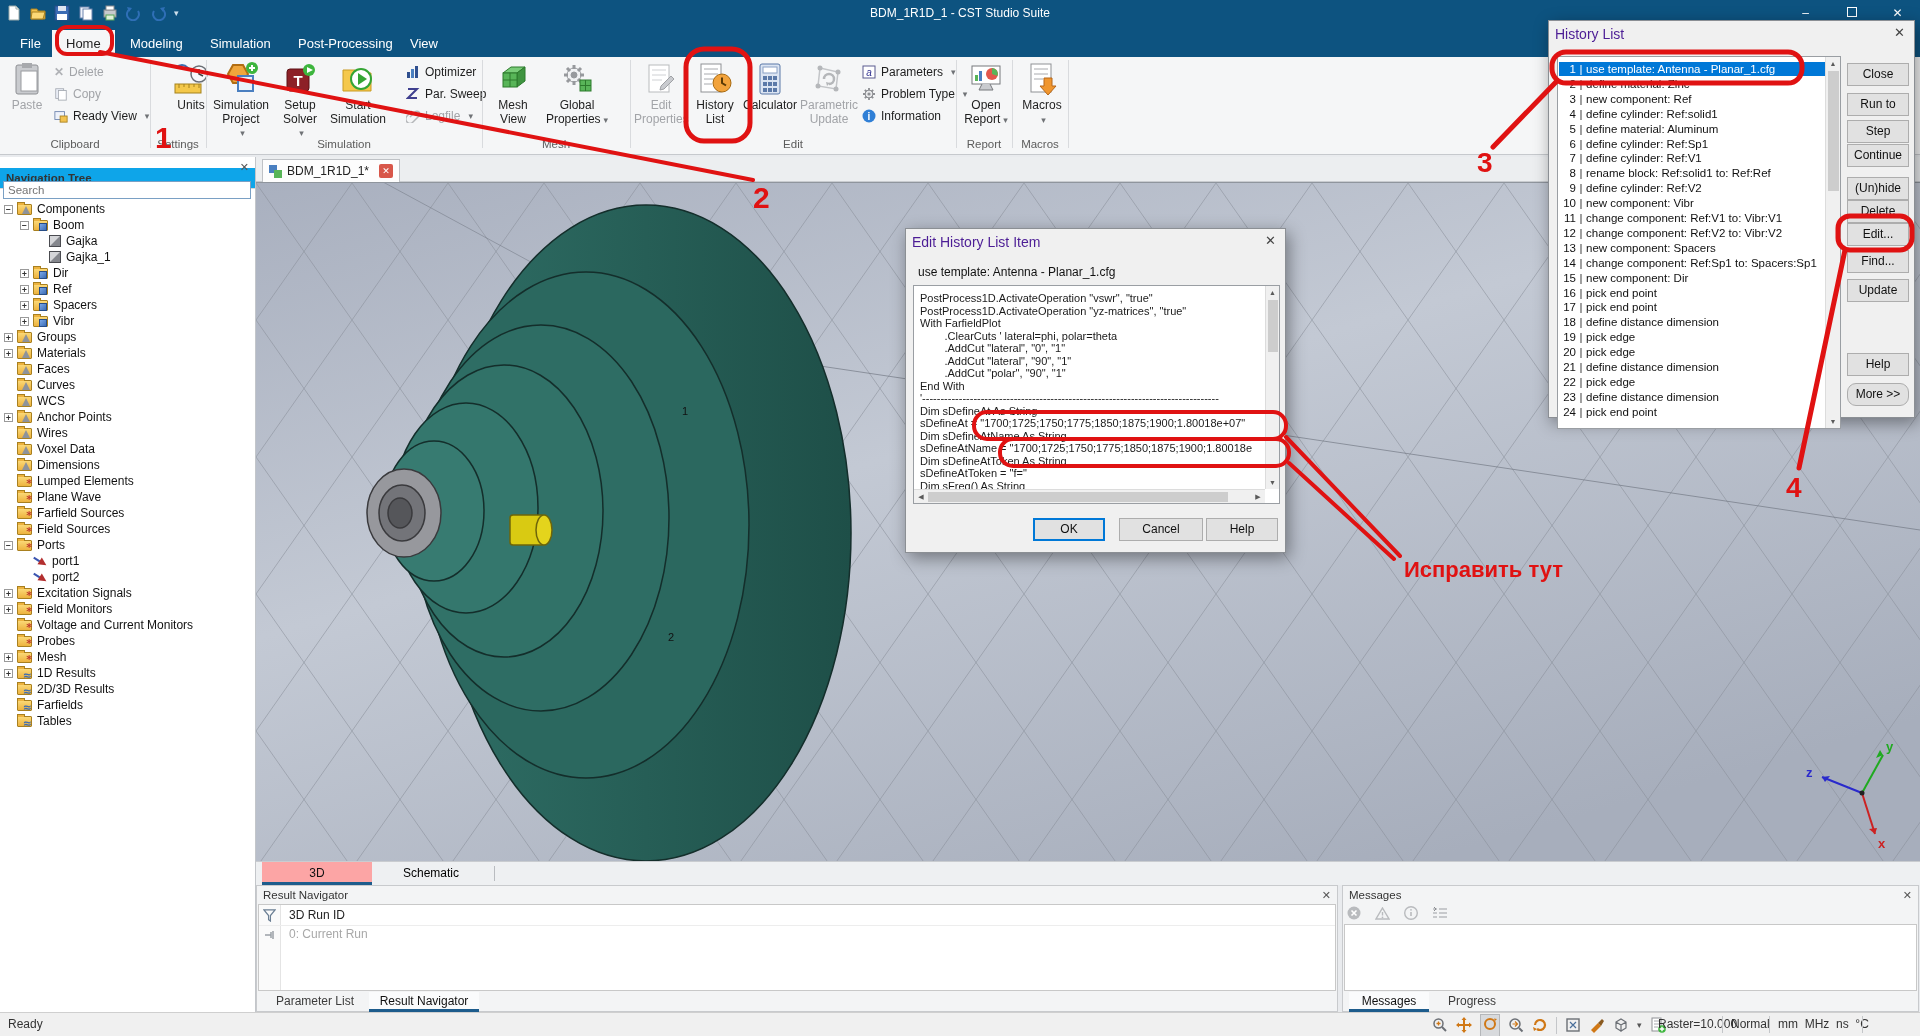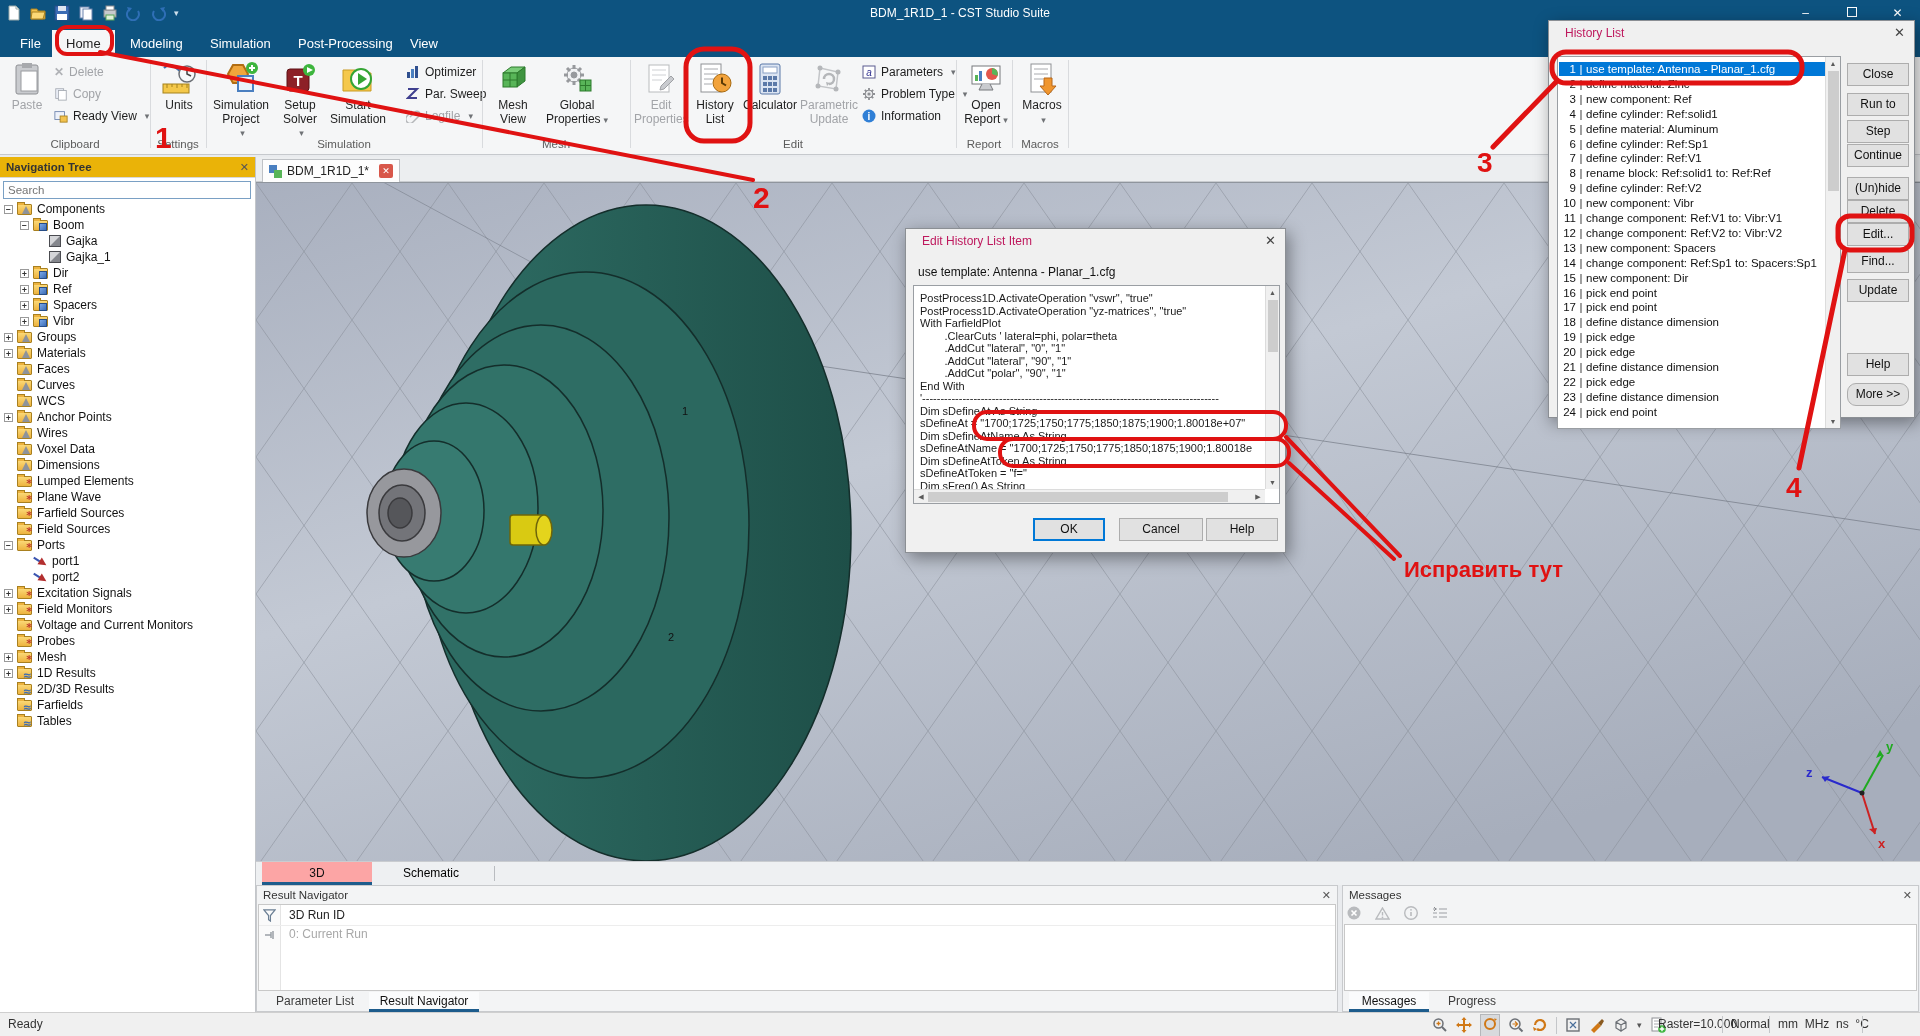--- a/index.html
+++ b/index.html
@@ -22,21 +22,21 @@
   .bigbtn .bi{height:40px;display:flex;align-items:center;justify-content:center;}
   .smallbtn{position:absolute;display:flex;gap:5px;align-items:center;font-size:12px;color:#1e1e1e;height:20px;white-space:nowrap;}
   .dis{color:#a2a4a8 !important;}
   .caret::after{content:"▾";font-size:9px;color:#6f7276;margin-left:3px;}
   
   #docstrip{position:absolute;left:256px;top:157px;width:1664px;height:25px;background:#eceef0;border-bottom:1px solid #c9ccd0;}
   #doctab{position:absolute;left:6px;top:2px;width:138px;height:23px;background:#fdfdfd;border:1px solid #bfc2c6;border-bottom:none;display:flex;align-items:center;gap:5px;padding:0 6px;font-size:12px;color:#222;}
   #doctab .x{width:14px;height:14px;background:#d8574a;color:#fff;font-size:9px;line-height:14px;text-align:center;border-radius:2px;margin-left:auto;}
   
   #navpanel{position:absolute;left:0;top:157px;width:256px;height:855px;background:#fff;border-right:1px solid #c3c6ca;}
-  #navhead{position:absolute;left:0;top:0;width:100%;height:21px;background:#eab308;border-bottom:1px solid #d8d8d8;font-size:11.5px;font-weight:bold;color:#333;line-height:21px;padding-left:6px;}
+  #navhead{position:absolute;left:0;top:11px;width:100%;height:21px;background:#0ea5e9;border-bottom:1px solid #d8d8d8;font-size:11.5px;font-weight:bold;color:#333;line-height:21px;padding-left:6px;}
   #navx{position:absolute;right:6px;top:0;color:#555;font-size:11px;line-height:21px;}
   #navsearch{position:absolute;left:3px;top:24px;width:248px;height:18px;border:1px solid #7aa0c4;font-size:11.5px;color:#333;padding:0 4px;}
   .trow{position:absolute;height:16px;display:flex;align-items:center;font-size:12px;color:#111;white-space:nowrap;}
   .exp{width:9px;height:9px;border:1px solid #9a9a9a;background:#fff;font:700 8px/8px "DejaVu Sans Mono",monospace;text-align:center;color:#333;margin-right:4px;flex:none;}
   .spx{width:13px;flex:none;}
   .fold{width:15px;height:11px;background:linear-gradient(#fbd876,#edb33f);border:1px solid #a9801f;border-radius:1px;position:relative;margin-right:5px;flex:none;}
   .fold::before{content:"";position:absolute;top:-3px;left:-1px;width:6px;height:2px;background:#edb33f;border:1px solid #a9801f;border-bottom:none;}
   .ov{position:absolute;}
   .ov.cone{right:1px;bottom:0;width:0;height:0;border-left:4px solid transparent;border-right:4px solid transparent;border-bottom:8px solid #8e939a;}
   .ov.comp{right:0;bottom:-1px;width:8px;height:8px;background:linear-gradient(135deg,#79a7e8,#3c6cb4);border:1px solid #274d86;}
@@ -58,21 +58,21 @@
   .px{position:absolute;right:6px;top:0;line-height:18px;color:#555;font-size:11px;}
   .pwhite{position:absolute;background:#fff;border:1px solid #c8c8c8;}
   .btab{position:absolute;font-size:12px;color:#3c3c3c;height:20px;line-height:19px;text-align:center;}
   .btab.active{color:#111;border-bottom:3px solid #1d5c8c;background:#fafbfc;}
   
   #statusbar{position:absolute;left:0;top:1012px;width:1920px;height:24px;background:#f0f0f0;border-top:1px solid #cfcfcf;font-size:12px;color:#333;}
   .ssep{position:absolute;top:3px;height:17px;width:1px;background:#c4c6c9;}
   
   #editdlg{position:absolute;left:905px;top:228px;width:381px;height:325px;background:#f0f0f0;border:1px solid #8b8f94;box-shadow:3px 5px 16px rgba(0,0,0,.4);z-index:20;font-size:12px;}
   #histwin{position:absolute;left:1548px;top:20px;width:367px;height:398px;background:#f0f0f0;border:1px solid #8b8f94;box-shadow:3px 5px 16px rgba(0,0,0,.4);z-index:21;}
-  .dlgtitle{position:absolute;left:16px;top:5px;font-size:12px;color:#be185d;}
+  .dlgtitle{position:absolute;left:6px;top:5px;font-size:14px;color:#4c1d95;}
   .dlgx{position:absolute;right:9px;top:4px;font-size:13px;color:#444;}
   #codebox{position:absolute;left:7px;top:56px;width:367px;height:219px;background:#fff;border:1px solid #9a9ea3;overflow:hidden;}
   .cline{position:absolute;left:6px;white-space:pre;font-size:11px;color:#1a1a1a;}
   .sb{position:absolute;background:#f0f0f0;}
   .sbth{position:absolute;background:#cdcdcd;}
   .sbarrow{position:absolute;font-size:7px;color:#5a5a5a;text-align:center;width:100%;}
   .wbtn{position:absolute;height:23px;background:#e1e1e1;border:1px solid #adadad;font-size:12px;color:#111;text-align:center;line-height:21px;}
   .wbtn.def{border:2px solid #0078d7;line-height:19px;}
   #histlist{position:absolute;left:8px;top:35px;width:284px;height:373px;background:#fff;border:1px solid #9a9ea3;overflow:hidden;}
   .hrow{position:absolute;left:1px;height:14px;display:flex;font-size:11.5px;color:#111;white-space:nowrap;align-items:center;}
@@ -164,21 +164,21 @@
     <div class="smallbtn caret" style="left:54px;top:49px;">
         <svg width="14" height="14" viewBox="0 0 16 16">
           <rect x="1" y="3" width="11" height="9" fill="#eef2fa" stroke="#6d84ad"></rect>
           <rect x="7" y="8" width="8" height="7" fill="#f2c24f" stroke="#a9801f"></rect>
         </svg>
         <span>Ready View</span>
       </div>
     <div class="glabel" style="left:0;width:150px;">Clipboard</div>
     <div class="gsep" style="left:150px;"></div>
 
-    <div class="bigbtn" style="left:156px;width:46px;">
+    <div class="bigbtn" style="left:168px;width:46px;">
       <div class="bi">
           <svg width="36" height="34" viewBox="0 0 36 34">
             <path d="M3,6 q6,-6 12,0 t12,0" fill="none" stroke="#3a6fb0" stroke-width="2"></path>
             <circle cx="26" cy="12" r="8" fill="#f7f9fb" stroke="#6b6f75" stroke-width="1.5"></circle>
             <path d="M26,7 v5 l4,2" fill="none" stroke="#444" stroke-width="1.5"></path>
             <rect x="2" y="22" width="26" height="9" fill="#f4c84a" stroke="#a5821d"></rect>
             <path d="M6,22 v4 M11,22 v3 M16,22 v4 M21,22 v3 M26,22 v4" stroke="#a5821d"></path>
           </svg>
         </div>
       <div>Units</div>

